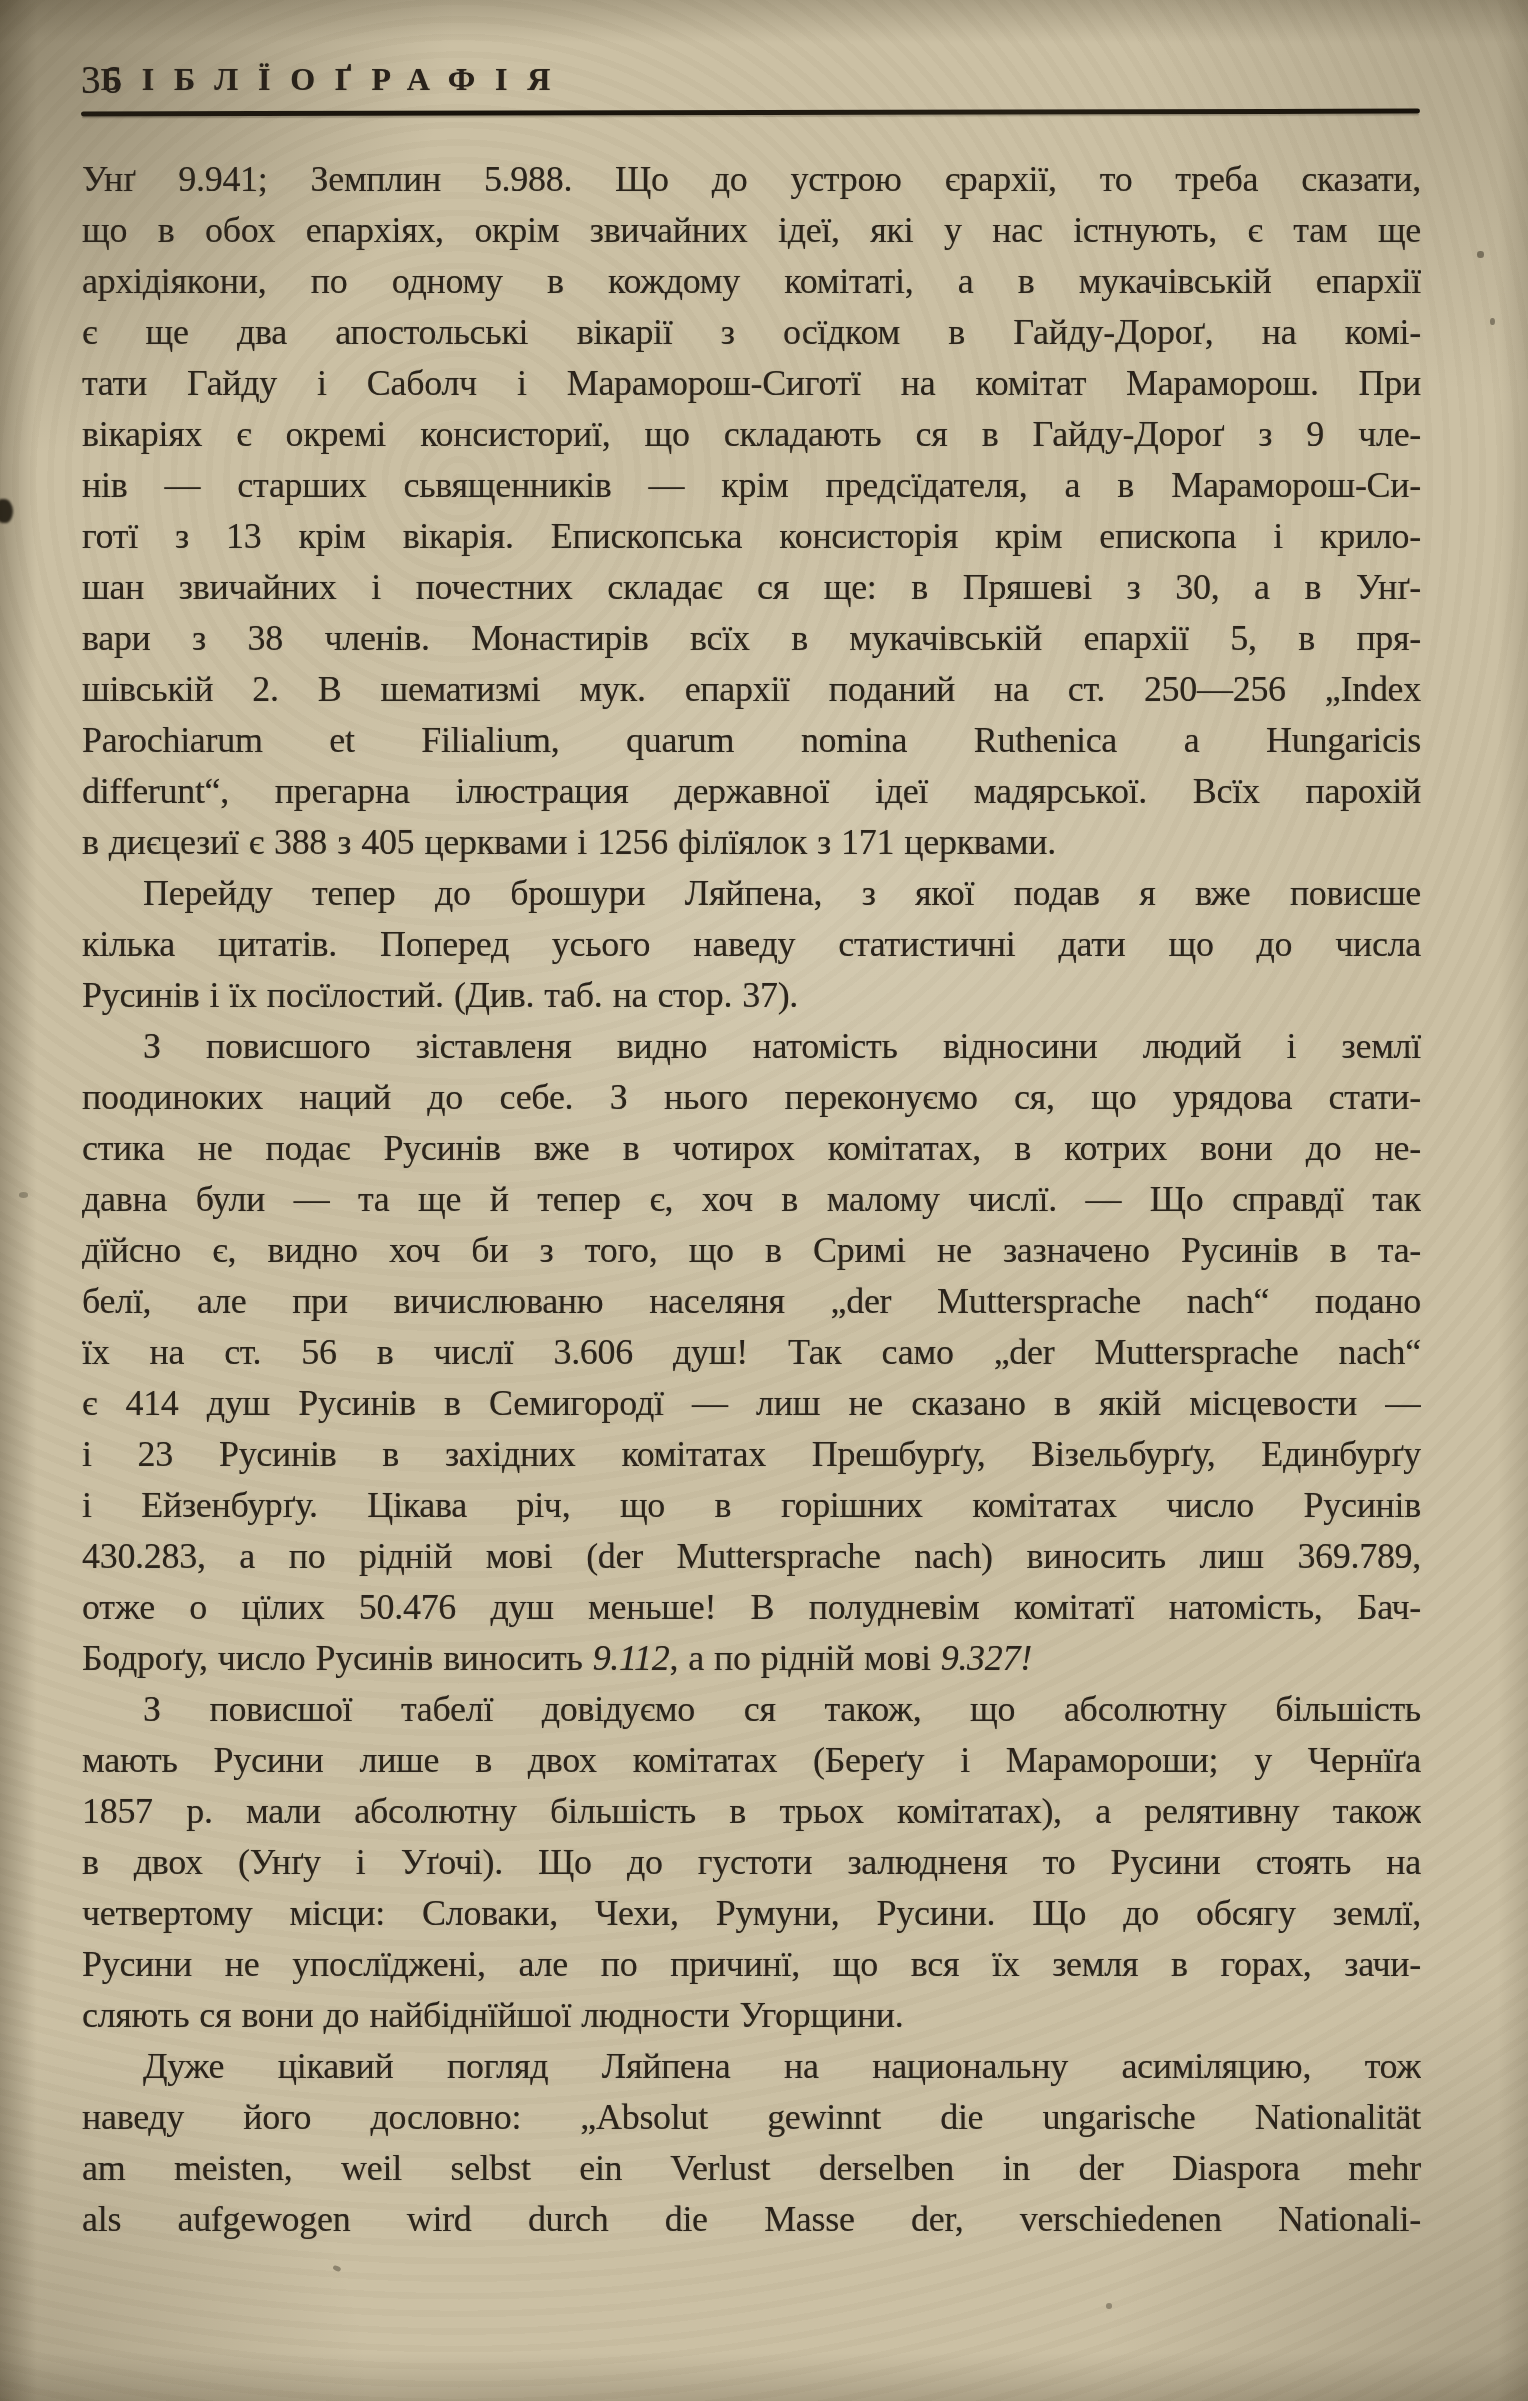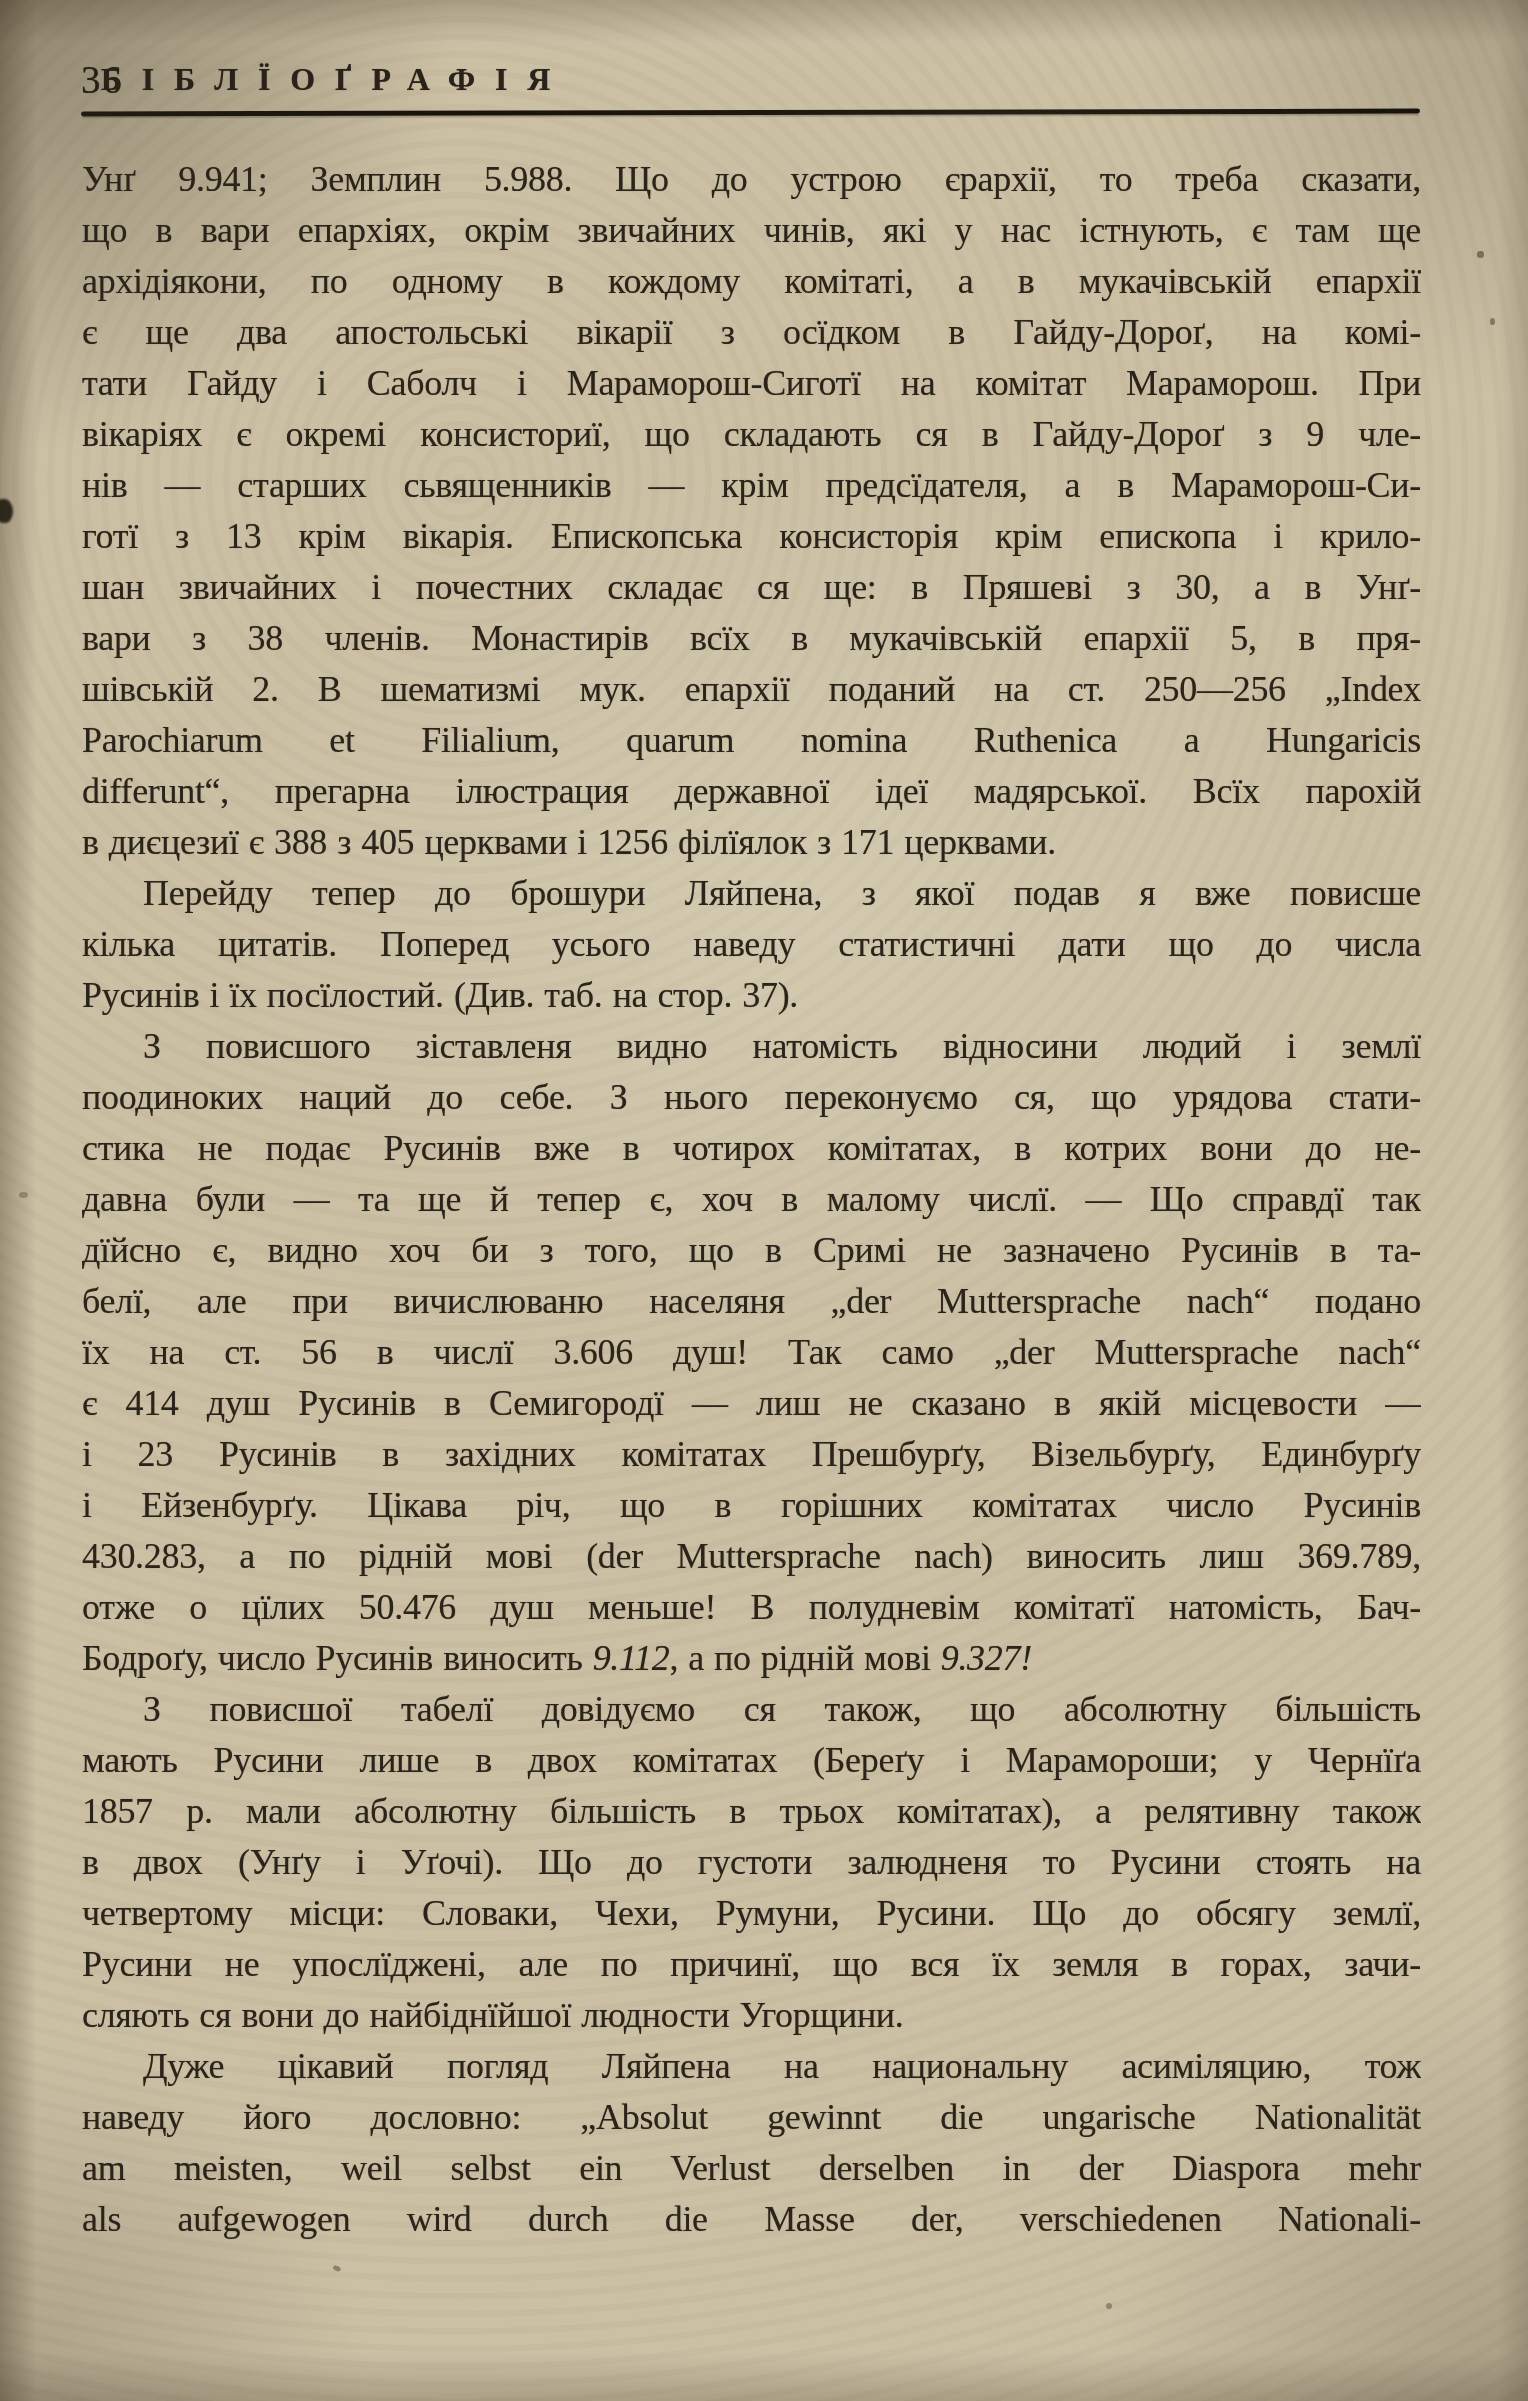--- a/index.html
+++ b/index.html
@@ -96,21 +96,21 @@
 </style>
 </head>
 <body>
 
 <div class="page">
   <div class="pagenum">36</div>
   <div class="header-title">БІБЛЇОҐРАФІЯ</div>
   <div class="rule"></div>
   <div class="textbody" id="textbody">
       <div class="line">Унґ 9.941; Земплин 5.988. Що до устрою єрархії, то треба сказати,</div>
-      <div class="line">що в вари епархіях, окрім звичайних чинів, які у нас істнують, є там ще</div>
+      <div class="line">що в обох епархіях, окрім звичайних ідеї, які у нас істнують, є там ще</div>
       <div class="line">архідіякони, по одному в кождому комітаті, а в мукачівській епархії</div>
       <div class="line">є ще два апостольські вікарії з осїдком в Гайду-Дороґ, на комі-</div>
       <div class="line">тати Гайду і Саболч і Мараморош-Сиготї на комітат Мараморош. При</div>
       <div class="line">вікаріях є окремі консисториї, що складають ся в Гайду-Дороґ з 9 чле-</div>
       <div class="line">нів — старших сьвященників — крім предсїдателя, а в Мараморош-Си-</div>
       <div class="line">готї з 13 крім вікарія. Епископська консисторія крім епископа і крило-</div>
       <div class="line">шан звичайних і почестних складає ся ще: в Пряшеві з 30, а в Унґ-</div>
       <div class="line">вари з 38 членів. Монастирів всїх в мукачівській епархії 5, в пря-</div>
       <div class="line">шівській 2. В шематизмі мук. епархії поданий на ст. 250—256 „Index</div>
       <div class="line">Parochiarum et Filialium, quarum nomina Ruthenica a Hungaricis</div>

